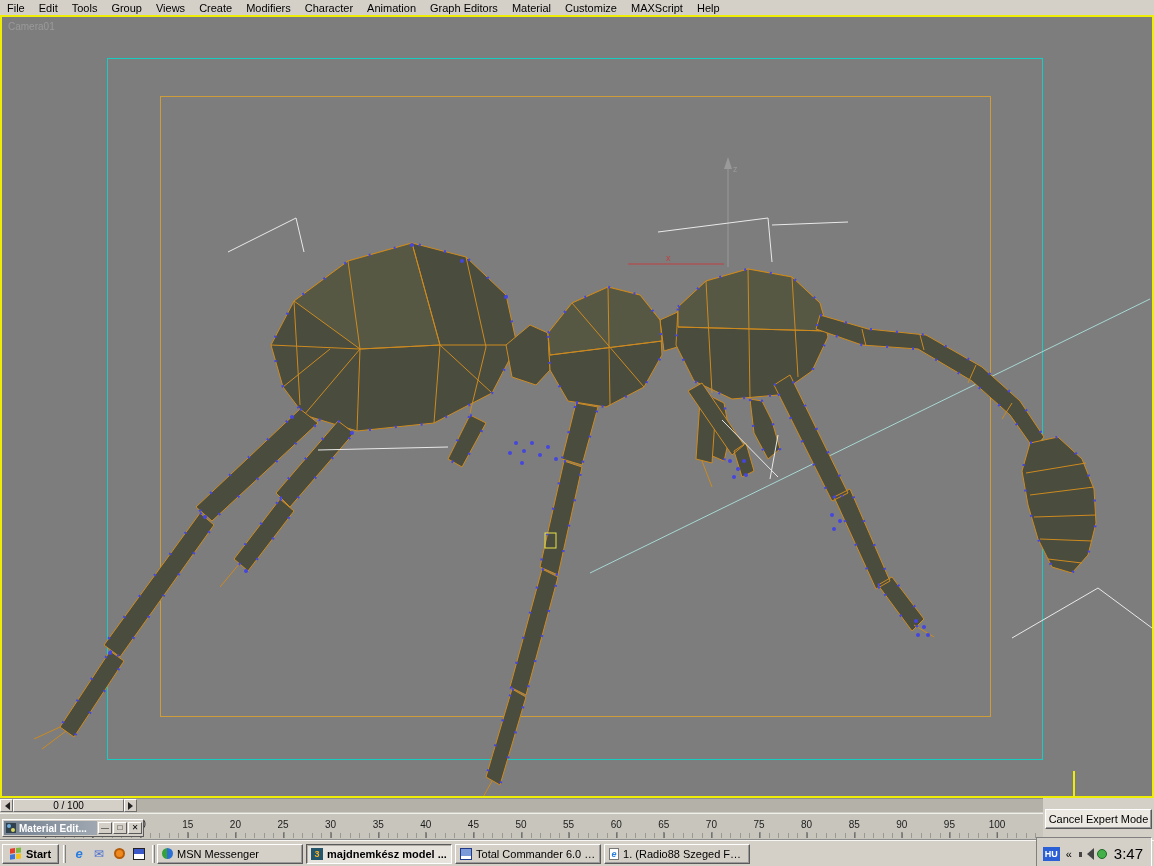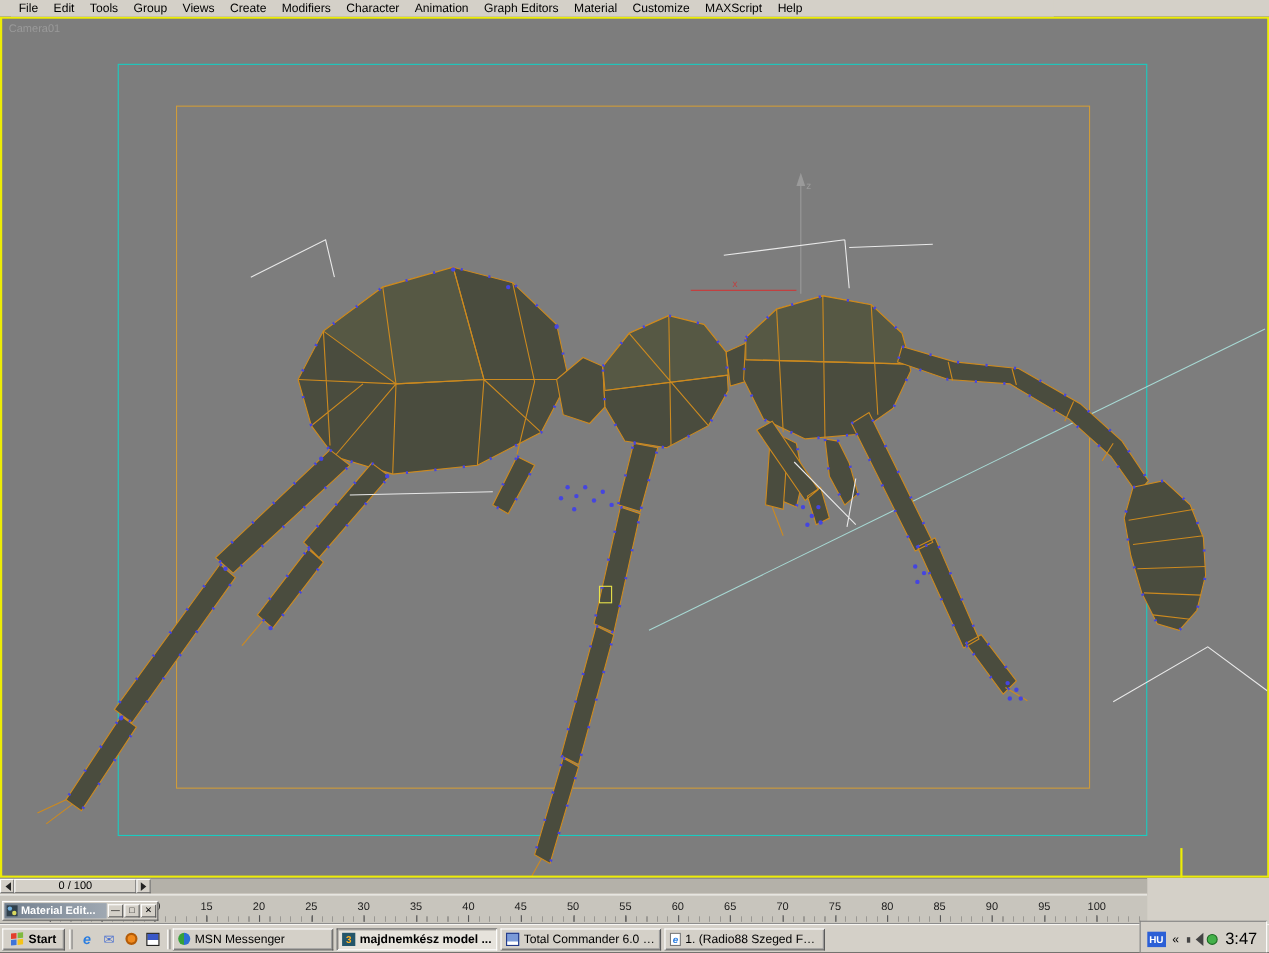--- a/index.html
+++ b/index.html
@@ -1,21 +1,21 @@
 <!DOCTYPE html>
 <html><head>
 <meta charset="utf-8">
 <style>
   * { box-sizing: border-box; margin: 0; padding: 0; }
   html,body { width:1154px; height:866px; overflow:hidden; }
   body { font-family:"Liberation Sans", sans-serif; background:#000; }
   .screen { position:relative; width:1154px; height:866px; background:#d4d0c8; overflow:hidden; }
 
   
-  .menubar { position:absolute; top:0; left:10px; width:948px; height:15px;
+  .menubar { position:absolute; top:0; left:0; width:948px; height:15px;
              background:#d4d0c8; display:flex; align-items:center; z-index:20; }
   .menu-item { font-size:11px; color:#000; padding:1px 7px; white-space:nowrap; cursor:default; }
 
   
   .viewport { position:absolute; top:15px; left:0; width:1154px; height:783px;
               background:#7d7d7d; overflow:hidden; }
   .vp-border { position:absolute; left:0; top:0; width:1154px; height:783px;
                border:2px solid #eded05; z-index:6; pointer-events:none; }
   .camera-label { position:absolute; top:6px; left:8px; font-size:10px; color:#9a9a9a; z-index:7; }
   .safe-cyan   { position:absolute; left:107px; top:43px;  width:936px; height:702px;
@@ -325,20 +325,23 @@
       <span class="tick-label" style="left: 663.8px;">65</span>
       <span class="tick-label" style="left: 711.4px; text-align: right;">70</span>
       <span class="tick-label" style="left: 759px;">75</span>
       <span class="tick-label" style="left: 806.6px;">80</span>
       <span class="tick-label" style="left: 854.2px;">85</span>
       <span class="tick-label" style="left: 901.8px;">90</span>
       <span class="tick-label" style="left: 949.4px;">95</span>
       <span class="tick-label" style="left: 997px;">100</span>
     </div>
 
+  <div class="right-panel">
+    <div class="expert-btn">Cancel Expert Mode</div>
+  </div>
 
   <div class="mat-editor">
     <div class="mat-title">
       <span class="mat-icon"></span>
       <span class="mat-text">Material Edit...</span>
     </div>
     <div class="mat-btn">—</div>
     <div class="mat-btn">□</div>
     <div class="mat-btn">✕</div>
   </div>

